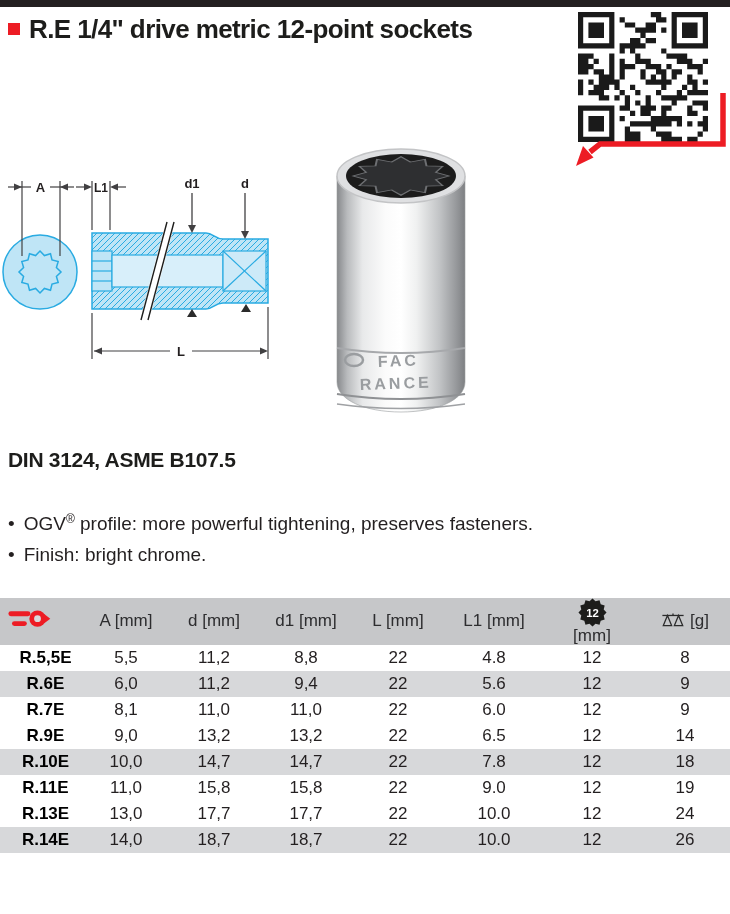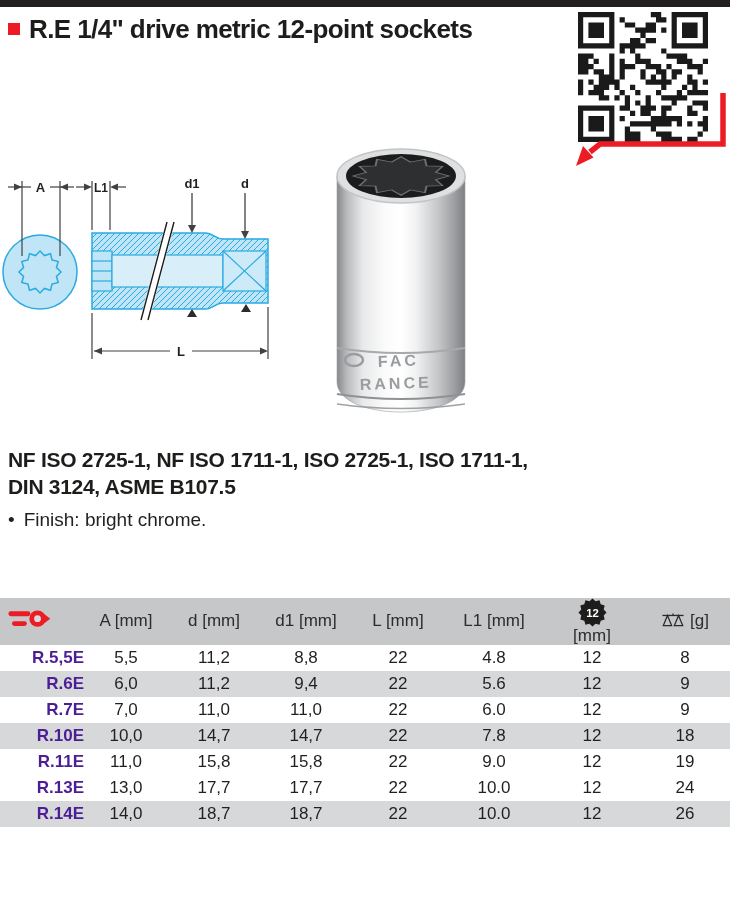--- a/index.html
+++ b/index.html
@@ -17,21 +17,21 @@
              line-height:27px;letter-spacing:-0.3px;color:#1d1d1b;}
   .features{position:absolute;left:8px;top:504px;margin:0;padding:0;list-style:none;
             font-size:19px;line-height:31px;color:#231f20;}
   .features .marker{margin-right:9px;}
   .features sup{font-size:12px;}
   table.spec{position:absolute;left:0;top:598px;width:730px;border-collapse:collapse;table-layout:fixed;}
   table.spec th{background:#c6c7c9;height:46px;font-weight:normal;font-size:17px;color:#2d2d2f;
                 vertical-align:middle;padding:0;}
   table.spec th.ref-th{text-align:left;padding-left:7px;}
   table.spec td{height:26px;font-size:17px;text-align:center;padding:0;color:#231f20;}
-  table.spec td.ref{text-align:right;padding-left:7px;color:#4c1d95;font-weight:bold;}
+  table.spec td.ref{text-align:center;padding-left:7px;color:#000000;font-weight:bold;}
   table.spec tr.stripe{background:#d7d8da;}
   .th-stack{display:flex;flex-direction:column;align-items:center;justify-content:center;line-height:1.05;}
   .th-inline{display:flex;align-items:center;justify-content:center;gap:5px;}
   .c-ref{width:84px}.c-a{width:84px}.c-d{width:92px}.c-d1{width:92px}
   .c-l{width:92px}.c-l1{width:100px}.c-pt{width:96px}.c-g{width:90px}
 </style>
 </head>
 <body>
 
 <div class="page">
@@ -150,25 +150,25 @@
       <polygon fill="#2e2f31" stroke="#6d6f72" stroke-width="2" points="0.00,-48.00 9.32,-34.77 24.00,-41.57 25.46,-25.46 41.57,-24.00 34.77,-9.32 48.00,0.00 34.77,9.32 41.57,24.00 25.46,25.46 24.00,41.57 9.32,34.77 0.00,48.00 -9.32,34.77 -24.00,41.57 -25.46,25.46 -41.57,24.00 -34.77,9.32 -48.00,0.00 -34.77,-9.32 -41.57,-24.00 -25.46,-25.46 -24.00,-41.57 -9.32,-34.77"></polygon>
     </g>
     <g fill="#9a9da0" font-size="16" font-weight="bold" letter-spacing="3">
       <ellipse cx="28" cy="218" rx="9" ry="6" fill="none" stroke="#9a9da0" stroke-width="2.5"></ellipse>
       <text x="52" y="225" transform="rotate(-2 52 225)">FAC</text>
       <text x="34" y="248" transform="rotate(-2 34 248)">RANCE</text>
     </g>
   </svg>
 
   <div class="standards">
-    <div>NF ISO 2725-1, NF ISO 1711-1, ISO 2725-1, ISO 1711-1,</div>
     <div>DIN 3124, ASME B107.5</div>
   </div>
 
   <ul class="features">
+    <li><span class="marker">•</span><span>OGV</span><sup>®</sup><span> profile: more powerful tightening, preserves fasteners.</span></li>
     <li><span class="marker">•</span><span>Finish: bright chrome.</span></li>
   </ul>
 
   <table class="spec">
     <colgroup>
       <col class="c-ref">
         <col class="c-a">
         <col class="c-d">
         <col class="c-d1">
       <col class="c-l">
@@ -232,27 +232,37 @@
           <td>6,0</td>
           <td>11,2</td>
           <td>9,4</td>
           <td>22</td>
           <td>5.6</td>
           <td>12</td>
           <td>9</td>
         </tr>
         <tr>
           <td class="ref">R.7E</td>
-          <td>7,0</td>
+          <td>8,1</td>
           <td>11,0</td>
           <td>11,0</td>
           <td>22</td>
           <td>6.0</td>
           <td>12</td>
           <td>9</td>
+        </tr>
+        <tr>
+          <td class="ref">R.9E</td>
+          <td>9,0</td>
+          <td>13,2</td>
+          <td>13,2</td>
+          <td>22</td>
+          <td>6.5</td>
+          <td>12</td>
+          <td>14</td>
         </tr>
         <tr class="stripe">
           <td class="ref">R.10E</td>
           <td>10,0</td>
           <td>14,7</td>
           <td>14,7</td>
           <td>22</td>
           <td>7.8</td>
           <td>12</td>
           <td>18</td>

